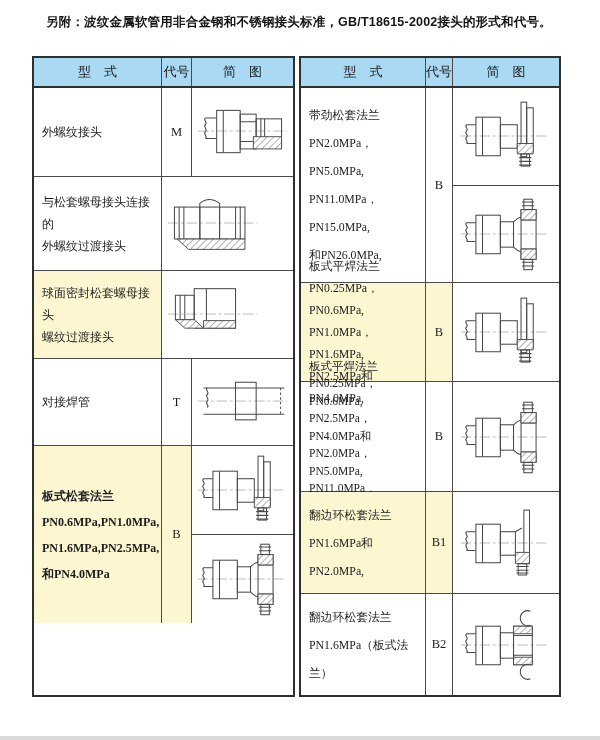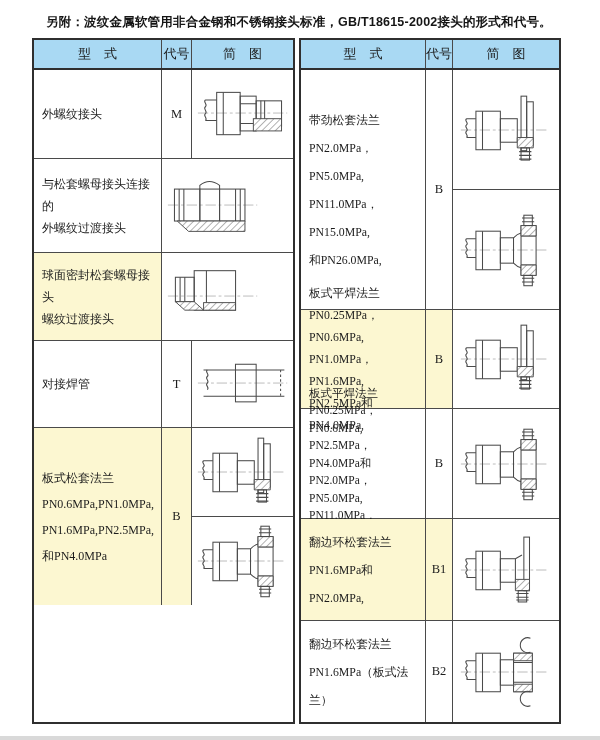--- a/index.html
+++ b/index.html
@@ -11,21 +11,21 @@
     font-family: "Liberation Serif", serif;
     color: #1c1c1c;
     overflow: hidden;
   }
   .title {
     position: absolute; left: 32px; top: 14px;
     font-family: "Liberation Sans", sans-serif;
     font-weight: 700; font-size: 12.5px; color: #151515;
     letter-spacing: 0.2px; white-space: nowrap; margin-left: 14px;
   }
-  .tables { position: absolute; left: 32px; top: 38px; display: flex; gap: 4px; }
+  .tables { position: absolute; left: 32px; top: 56px; display: flex; gap: 4px; }
   .tbl { border: 2px solid var(--bd); background: #fff; display: flex; flex-direction: column; }
   .lt { width: 263px; } .rt { width: 262px; }
   .row { display: flex; border-bottom: 1px solid var(--bi); }
   .row:last-child { border-bottom: none; }
   .hdr { background: var(--hdr); border-bottom: 2px solid var(--bd); height: 30px; }
   .hdr .c { display: flex; align-items: center; justify-content: center;
             font-size: 13px; color: #1a1a1a; padding: 0; }
   .c { border-right: 1px solid var(--bi); }
   .ct { display: flex; flex-direction: column; justify-content: center;
         padding: 3px 3px 3px 8px; font-size: 12px; }
@@ -35,21 +35,21 @@
   .lt .cc, .lt .hdr .c:nth-child(2) { width: 30px; }
   .lt .cd, .lt .hdr .c:nth-child(3) { width: 101px; }
   .rt .ct, .rt .hdr .c:nth-child(1) { width: 125px; }
   .rt .cc, .rt .hdr .c:nth-child(2) { width: 27px; }
   .rt .cd, .rt .hdr .c:nth-child(3) { width: 106px; }
   .hl .ct, .hl .cc { background: var(--hl); }
   .stack { flex-direction: column; align-items: stretch; padding: 0; }
   .sub { display: flex; align-items: center; justify-content: center; border-bottom: 1px solid var(--bi); flex: 1; }
   .sub:last-child { border-bottom: none; }
   .lh-a  .tl { line-height: 22px; }
-  .lh-b  .tl { line-height: 26px; }
+  .lh-b  .tl { line-height: 26px; font-weight: bold; }
   .lh-xl .tl { line-height: 28px; }
   .lh-t  .tl { line-height: 17.5px; font-size: 11.5px; }
   .rt .ct { font-size: 11.8px; }
   .dsvg { width: 94px; height: 76px; display: block; }
   .st { fill: none; stroke: #4a4a4a; stroke-width: 1.1; }
   .sh { fill: url(#hatch); stroke: #4a4a4a; stroke-width: 1; }
   .ax { stroke: #999; stroke-width: 0.7; stroke-dasharray: 11 3 3 3; }
   .edge-strip { position: absolute; left: 0; bottom: 0; width: 100%; height: 4px; background: #d9d9d9; }
 </style>
 </head>
@@ -264,21 +264,21 @@
       </div>
     </div>
 
     <div class="tbl rt">
       <div class="row hdr">
         <div class="c">型　式</div>
         <div class="c">代号</div>
         <div class="c" style="border-right:none">简　图</div>
       </div>
 
-      <div class="row lh-xl" style="height:240px">
+      <div class="row lh-xl" style="height:195px">
         <div class="c ct">
           <div class="tl">带劲松套法兰</div>
           <div class="tl">PN2.0MPa，PN5.0MPa,</div>
           <div class="tl">PN11.0MPa，PN15.0MPa,</div>
           <div class="tl">和PN26.0MPa,</div>
         </div>
         <div class="c cc">B</div>
         <div class="c cd stack">
           <div class="sub" style="height:100px">
               <svg class="dsvg" viewBox="0 0 100 80">

